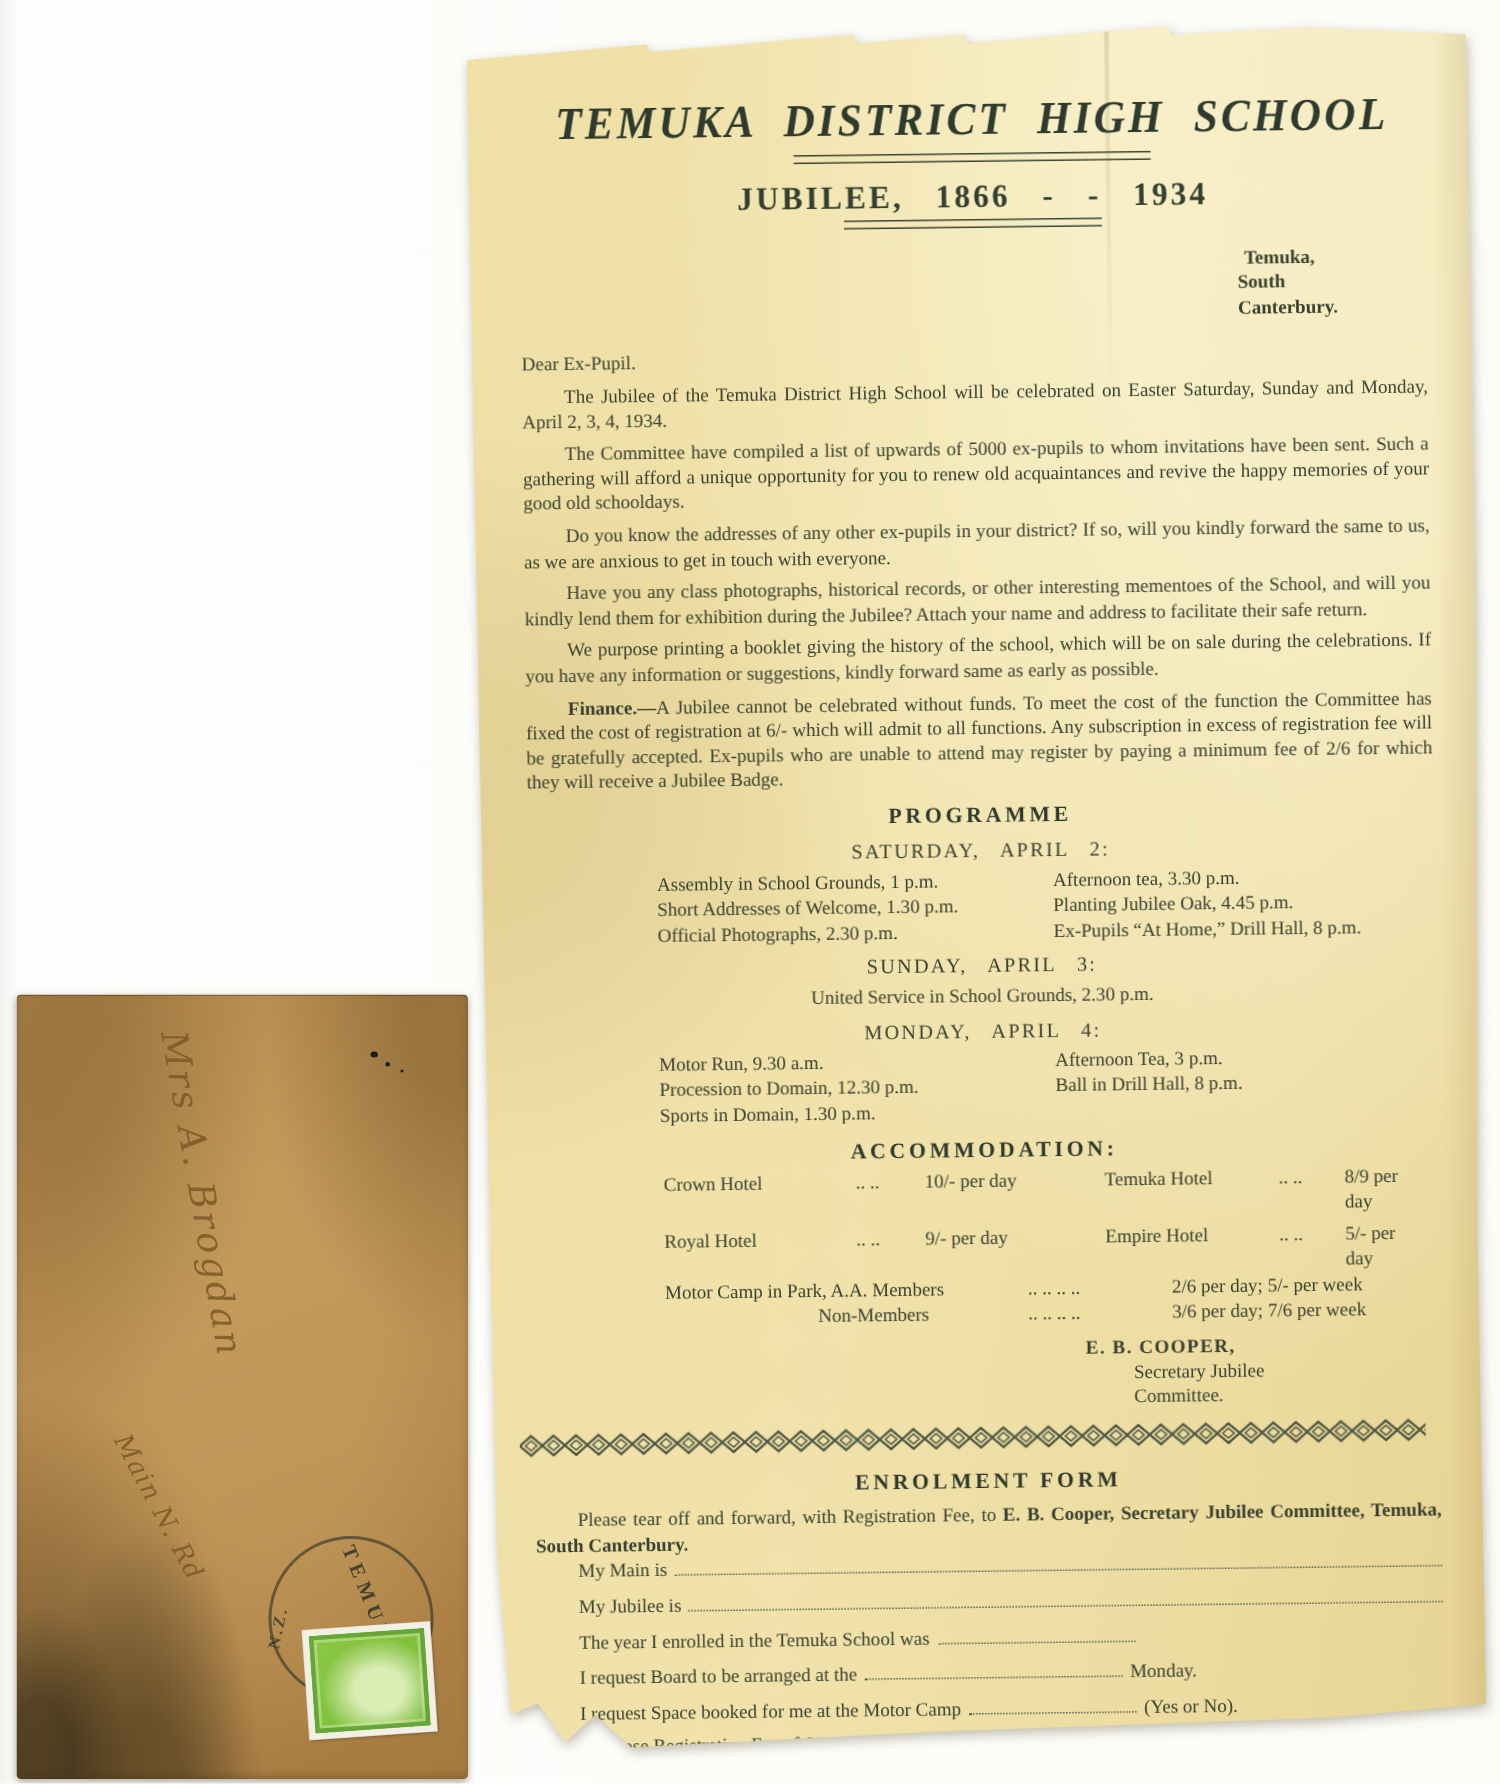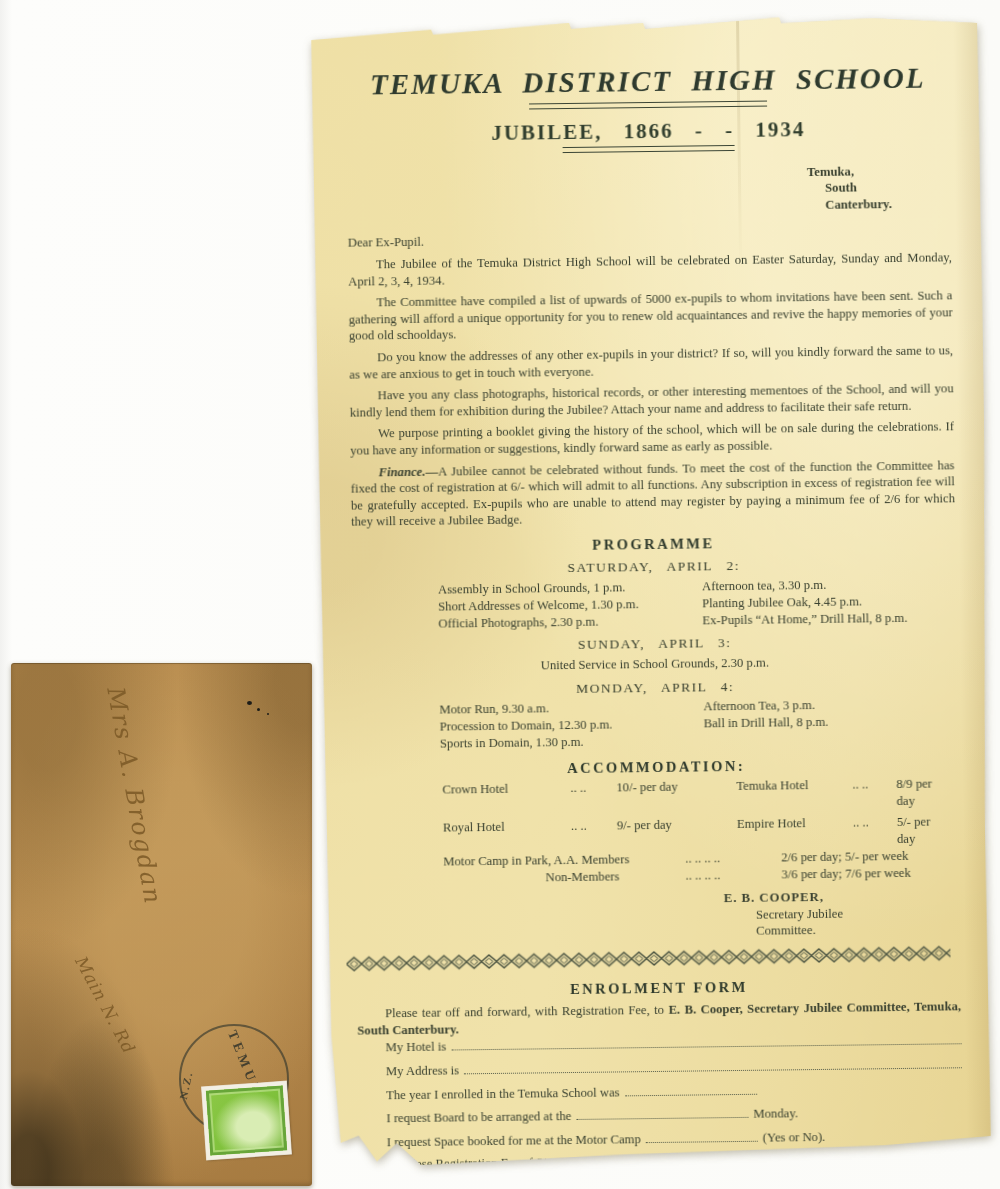--- a/index.html
+++ b/index.html
@@ -26,25 +26,25 @@
   .doc-inner{position:relative;padding:52px 30px 0 34px;font-size:12.7px;line-height:16.6px;}
 
   .title{text-align:center;font-weight:bold;font-style:italic;font-size:29px;line-height:32px;
     letter-spacing:2px;word-spacing:10px;color:#2e3a2e;transform:scale(1,1.05);}
   .rule2{height:4px;border-top:1.4px solid #3a4434;border-bottom:1.4px solid #3a4434;margin:6px auto 0;}
   .rule-title{width:238px;}
   .rule-sub{width:172px;}
   .subtitle{text-align:center;font-weight:bold;font-size:21px;letter-spacing:2px;word-spacing:14px;
     color:#33402f;margin-top:15px;transform:scale(1,1.03);}
   .place{ text-align:left;margin:14px 52px 0 0;}
-  .place .l1{margin-left:460px;font-weight:bold;}
+  .place .l1{margin-left:460px;font-weight:bold;text-align:center;}
   .place .l2{margin-left:478px;font-weight:bold;}
   .salutation{margin-top:16px;}
   .para{margin-top:5px;text-indent:28px;text-align:justify;}
-  .lead{font-weight:bold;font-style:italic;}
+  .lead{font-weight:bold;}
 
   .sec-head{text-align:center;font-weight:bold;font-size:14.5px;letter-spacing:2.5px;margin-top:9px;color:#2f3a2c;}
   .day-head{text-align:center;font-size:13.5px;letter-spacing:1.5px;word-spacing:9px;margin-top:7px;}
   .prog-row{display:flex;margin-top:3px;}
   .prog-col-l{width:258px;margin-left:86px;}
   .prog-col-r{width:260px;margin-left:12px;}
   .prog-col-l div,.prog-col-r div{line-height:16.8px;}
   .center-line{text-align:center;margin-top:3px;}
 
   .hotel-grid{display:grid;grid-template-columns:128px 46px 120px 116px 44px 1fr;
@@ -197,25 +197,25 @@
             <path d="M3.7 8.5 L7.5 5.2 L11.3 8.5 L7.5 11.8 Z" fill="none" stroke="#49523f" stroke-width="1"></path>
           </pattern>
         </defs>
         <rect width="100%" height="17" fill="url(#zz)"></rect>
       </svg>
 
       <div class="enrol-head">ENROLMENT  FORM</div>
       <div class="enrol-intro"><span>Please tear off and forward, with Registration Fee, to </span><span class="b">E. B. Cooper, Secretary Jubilee Committee, Temuka, South Canterbury.</span></div>
 
       <div class="form-line">
-        <span>My Hotel is</span>
+        <span>My Main is</span>
           <span class="dots flex"></span>
       </div>
       <div class="form-line">
-        <span>My Address is</span>
+        <span>My Jubilee is</span>
           <span class="dots flex"></span>
       </div>
       <div class="form-line">
         <span>The year I enrolled in the Temuka School was</span>
           <span class="dots w140"></span>
       </div>
       <div class="form-line">
         <span>I request Board to be arranged at the</span>
           <span class="dots w180"></span>
           <span>Monday.</span>

